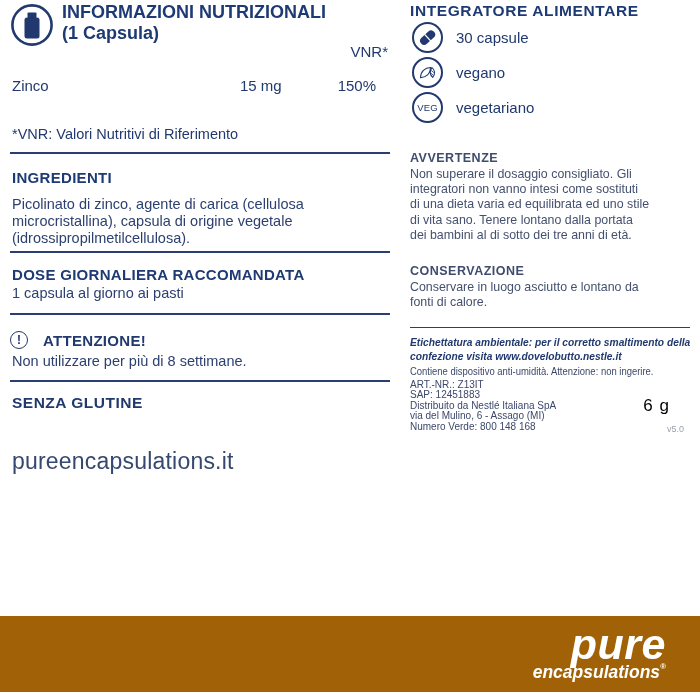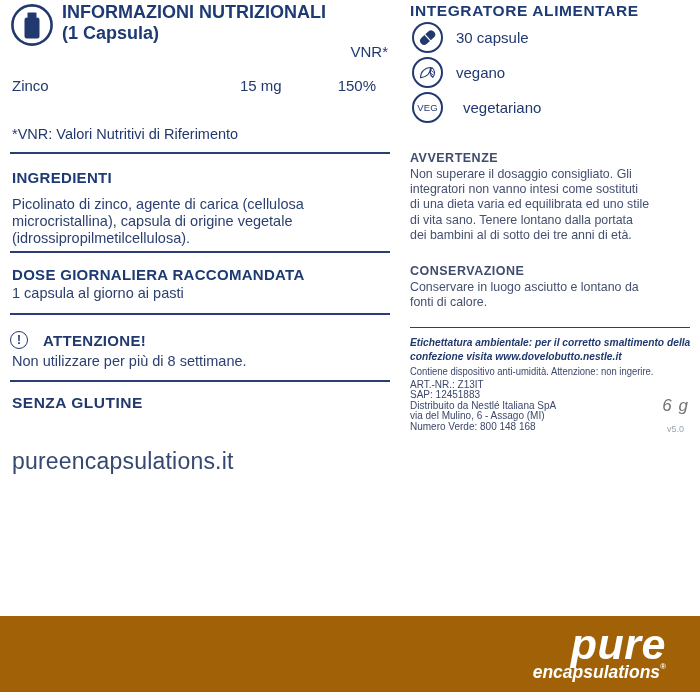--- a/index.html
+++ b/index.html
@@ -39,39 +39,39 @@
                  display:flex; align-items:center; justify-content:center;
                  font-size:12px; font-weight:bold; line-height:1; }
   .warn-title { margin-left:15px; font-size:15px; font-weight:bold; letter-spacing:.3px; }
   .warn-body { left:2px; top:353px; width:360px; }
   .senza { left:2px; top:394px; font-size:15.5px; font-weight:bold; letter-spacing:.5px; }
   .website { left:2px; top:448px; font-size:23px; font-weight:400; color:#35486f; letter-spacing:.2px; }
 
   
   .int-title { left:0; top:2px; font-size:15.5px; font-weight:bold; letter-spacing:.6px; color:#1e3a74; }
   .badge { left:2px; height:32px; display:flex; align-items:center; }
-  .b0 { top:21px; } .b1 { top:56px; } .b2 { top:91px;gap:7px; }
+  .b0 { top:21px; } .b1 { top:56px; } .b2 { top:91px; }
   .badge-circle { width:31px; height:31px; border:2px solid #21396e; border-radius:50%;
                   display:flex; align-items:center; justify-content:center; flex:0 0 31px; }
   .badge-label { margin-left:13px; font-size:15px; }
   .veg-txt { font-size:9.5px; font-weight:500; letter-spacing:.2px; }
 
   .rc-title { font-size:12.5px; font-weight:600; letter-spacing:.5px; color:#3f4c6d; }
   .rc-body  { font-size:12.4px; line-height:15.2px; white-space:pre-line; color:#44506e; }
   .avv-title { left:0; top:151px; }
   .avv-body  { left:0; top:167px; width:310px; }
   .cons-title { left:0; top:264px; }
   .cons-body  { left:0; top:280px; width:310px; }
 
   .eco { left:0; top:336px; width:310px; font-size:11px; font-weight:bold; font-style:italic;
          line-height:13.5px; white-space:pre-line; transform:scaleX(.93); transform-origin:0 0; }
   .device { left:0; top:365px; font-size:11px; white-space:nowrap;
             transform:scaleX(.86); transform-origin:0 0; color:#3c486a; }
   .fine { left:0; top:380px; font-size:10px; line-height:10.4px; color:#3c486a; }
-  .weight { right:1px; top:396px; font-size:17px; color:#737373; letter-spacing:1px;font-style:italic; }
+  .weight { right:20px; top:396px; font-size:17px; color:#000000; letter-spacing:1px; }
   .version { right:6px; top:424px; font-size:9px; color:#9aa3b0; }
 
   
   .band { position:absolute; left:0; top:616px; width:700px; height:76px; background:#a16207; }
   .logo { position:absolute; right:34px; top:8px; text-align:right; color:#ffffff;
           font-style:italic; font-weight:bold; }
   .logo-main { font-size:43px; line-height:40px; letter-spacing:.5px; }
   .logo-sub  { font-size:17.5px; line-height:16px; margin-top:0; }
   .logo-reg  { font-size:8px; vertical-align:top; position:relative; top:-5px; }
 

